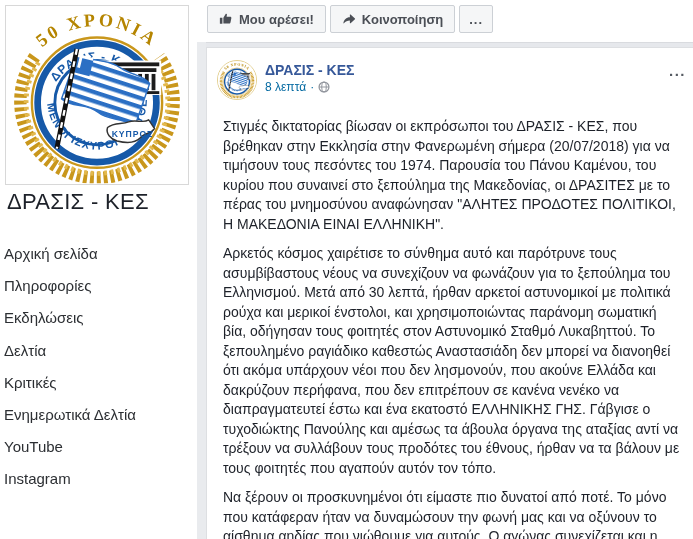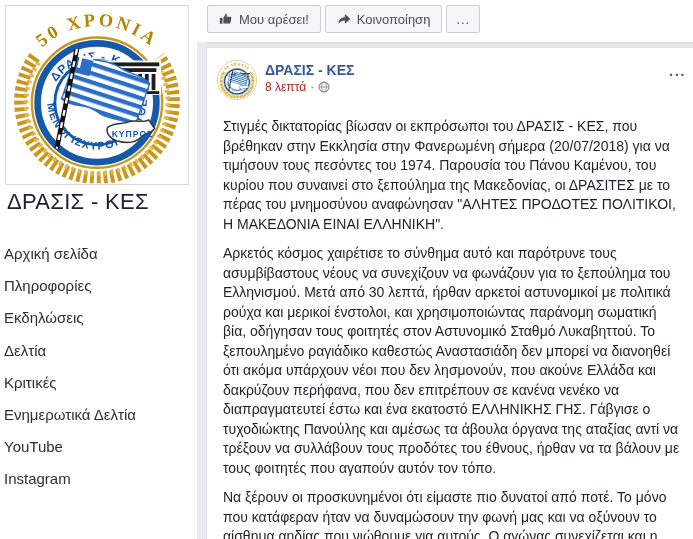--- a/index.html
+++ b/index.html
@@ -29,40 +29,40 @@
 
   
   .gap-v { position:absolute; left:197px; top:42px; width:9px; height:497px; background:#e9ebee; }
   .gap-h { position:absolute; left:206px; top:42px; width:487px; height:5px; background:#e6e8ec; border-top:1px solid #d9dbdf; box-sizing:border-box; }
 
   
   .toolbar { position:absolute; left:207px; top:5px; display:flex; gap:4px; }
   .btn {
     height:28px; box-sizing:border-box; display:inline-flex; align-items:center; gap:6px;
     padding:0 11px; background:#f5f6f7; border:1px solid #ccd0d5; border-radius:2px;
-    font-size:13px; font-weight:normal; color:#4b4f56; cursor:pointer; white-space:nowrap;
+    font-size:13px; font-weight:bold; color:#4b4f56; cursor:pointer; white-space:nowrap;
   }
   .btn svg { flex:none; }
   .btn-more { padding:0 9px; letter-spacing:1px; }
 
   
   .post-card {
     position:absolute; left:206px; top:47px; width:487px; height:492px;
     background:#fff; border-left:1px solid #dddfe2; border-top:1px solid #dddfe2;
     box-sizing:border-box;
   }
   .post-header { position:relative; padding:12px 12px 0 10px; display:flex; align-items:flex-start; }
   .avatar {
     width:40px; height:40px; border-radius:50%; overflow:hidden; flex:none; cursor:pointer;
     border:1px solid #e3cf8f; box-sizing:border-box; background:#fff;
   }
   .avatar svg { display:block; width:38px; height:38px; }
   .post-head-info { margin-left:8px; padding-top:1px; }
   .post-author { font-size:14px; font-weight:bold; color:#365899; cursor:pointer; line-height:18px; }
-  .post-meta { display:flex; align-items:center; gap:4px; font-size:12px; color:#b91c1c; margin-top:1px; }
+  .post-meta { display:flex; align-items:center; gap:4px; font-size:12px; color:#0369a1; margin-top:1px; }
   .post-meta .time { cursor:pointer; }
   .post-options {
     position:absolute; right:7px; top:18px; color:#565b63; font-weight:bold;
     font-size:15px; letter-spacing:1.5px; cursor:pointer; line-height:10px;
   }
   .post-body {
     padding:17px 12px 0 10px; font-size:14px; line-height:19.5px; color:#1d2129;
   }
   .post-body p { margin:0 0 10px 6px; }
 </style>

